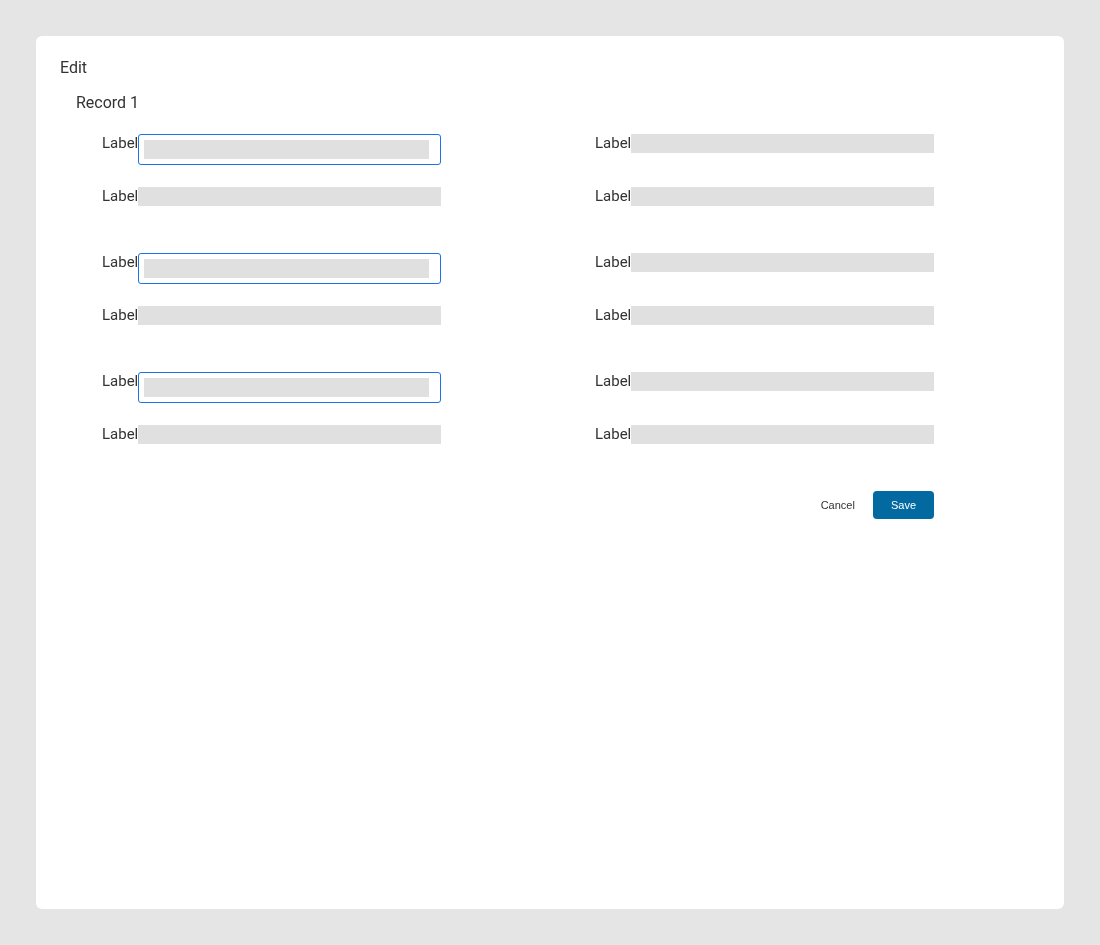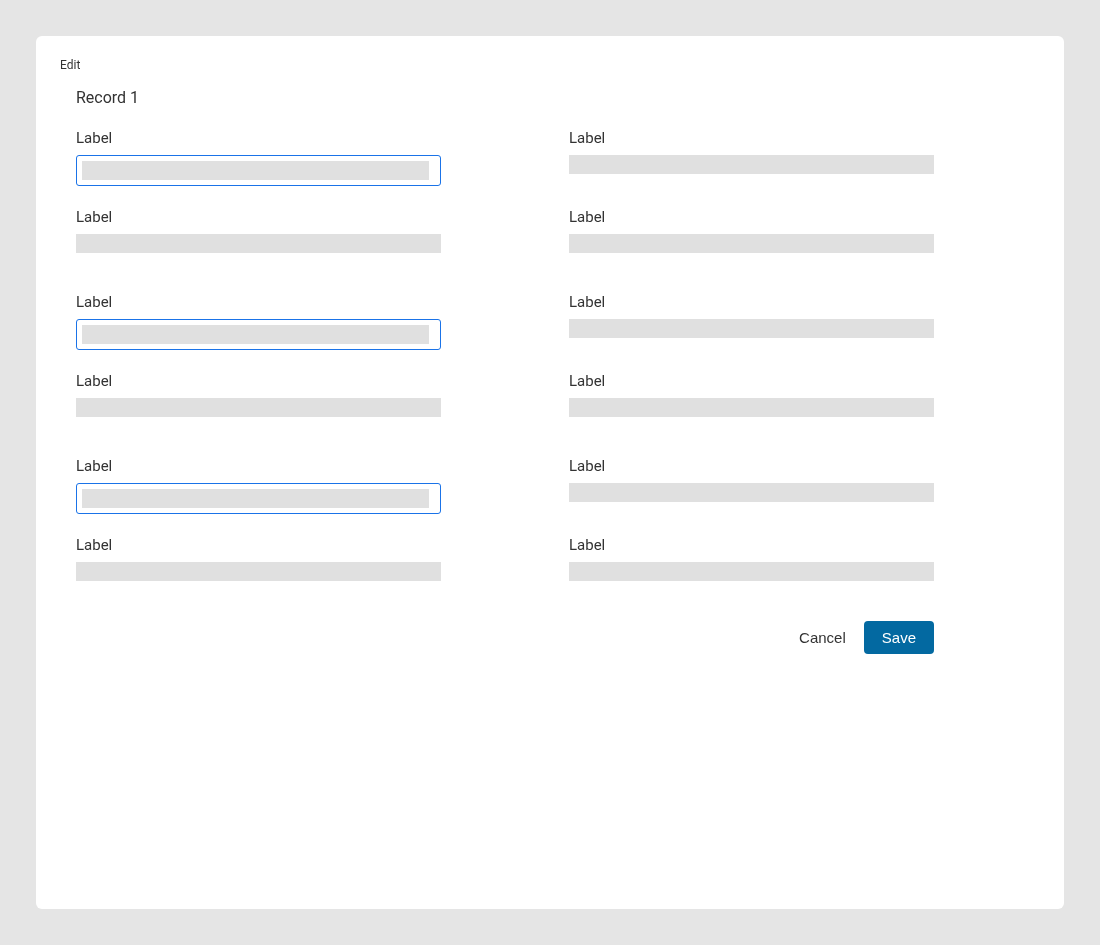--- a/index.html
+++ b/index.html
@@ -16,21 +16,21 @@
     padding: 36px;
   }
   .card {
     background: #ffffff;
     border-radius: 6px;
     width: 100%;
     height: 100%;
     padding: 22px 24px;
   }
   .page-title {
-    font-size: 12px;
+    font-size: 16px;
     font-weight: 400;
     color: #333;
     margin-bottom: 16px;
   }
   .records {
     padding-left: 16px;
     padding-right: 106px;
   }
   .record {
     margin-bottom: 40px;
@@ -42,21 +42,22 @@
     margin-bottom: 22px;
   }
   .field-grid {
     display: grid;
     grid-template-columns: 1fr 1fr;
     column-gap: 128px;
     row-gap: 22px;
   }
   .field {
     display: flex;
-    flex-direction: column;
+    flex-direction: row;
+    margin-left: 26px;
   }
   .field-label {
     font-size: 15px;
     color: #333;
     margin-bottom: 8px;
     font-weight: 400;
   }
   .field-input {
     width: 100%;
     border: none;
@@ -78,21 +79,21 @@
   }
   .actions {
     display: flex;
     justify-content: flex-end;
     align-items: center;
     gap: 18px;
     padding-right: 106px;
     margin-top: 38px;
   }
   .btn {
-    font-size: 15px;
+    font-size: 11px;
     font-weight: 500;
     border: none;
     border-radius: 4px;
     cursor: pointer;
     padding: 8px 18px;
     background: transparent;
   }
   .btn-cancel {
     color: #333;
     padding: 8px 0;

